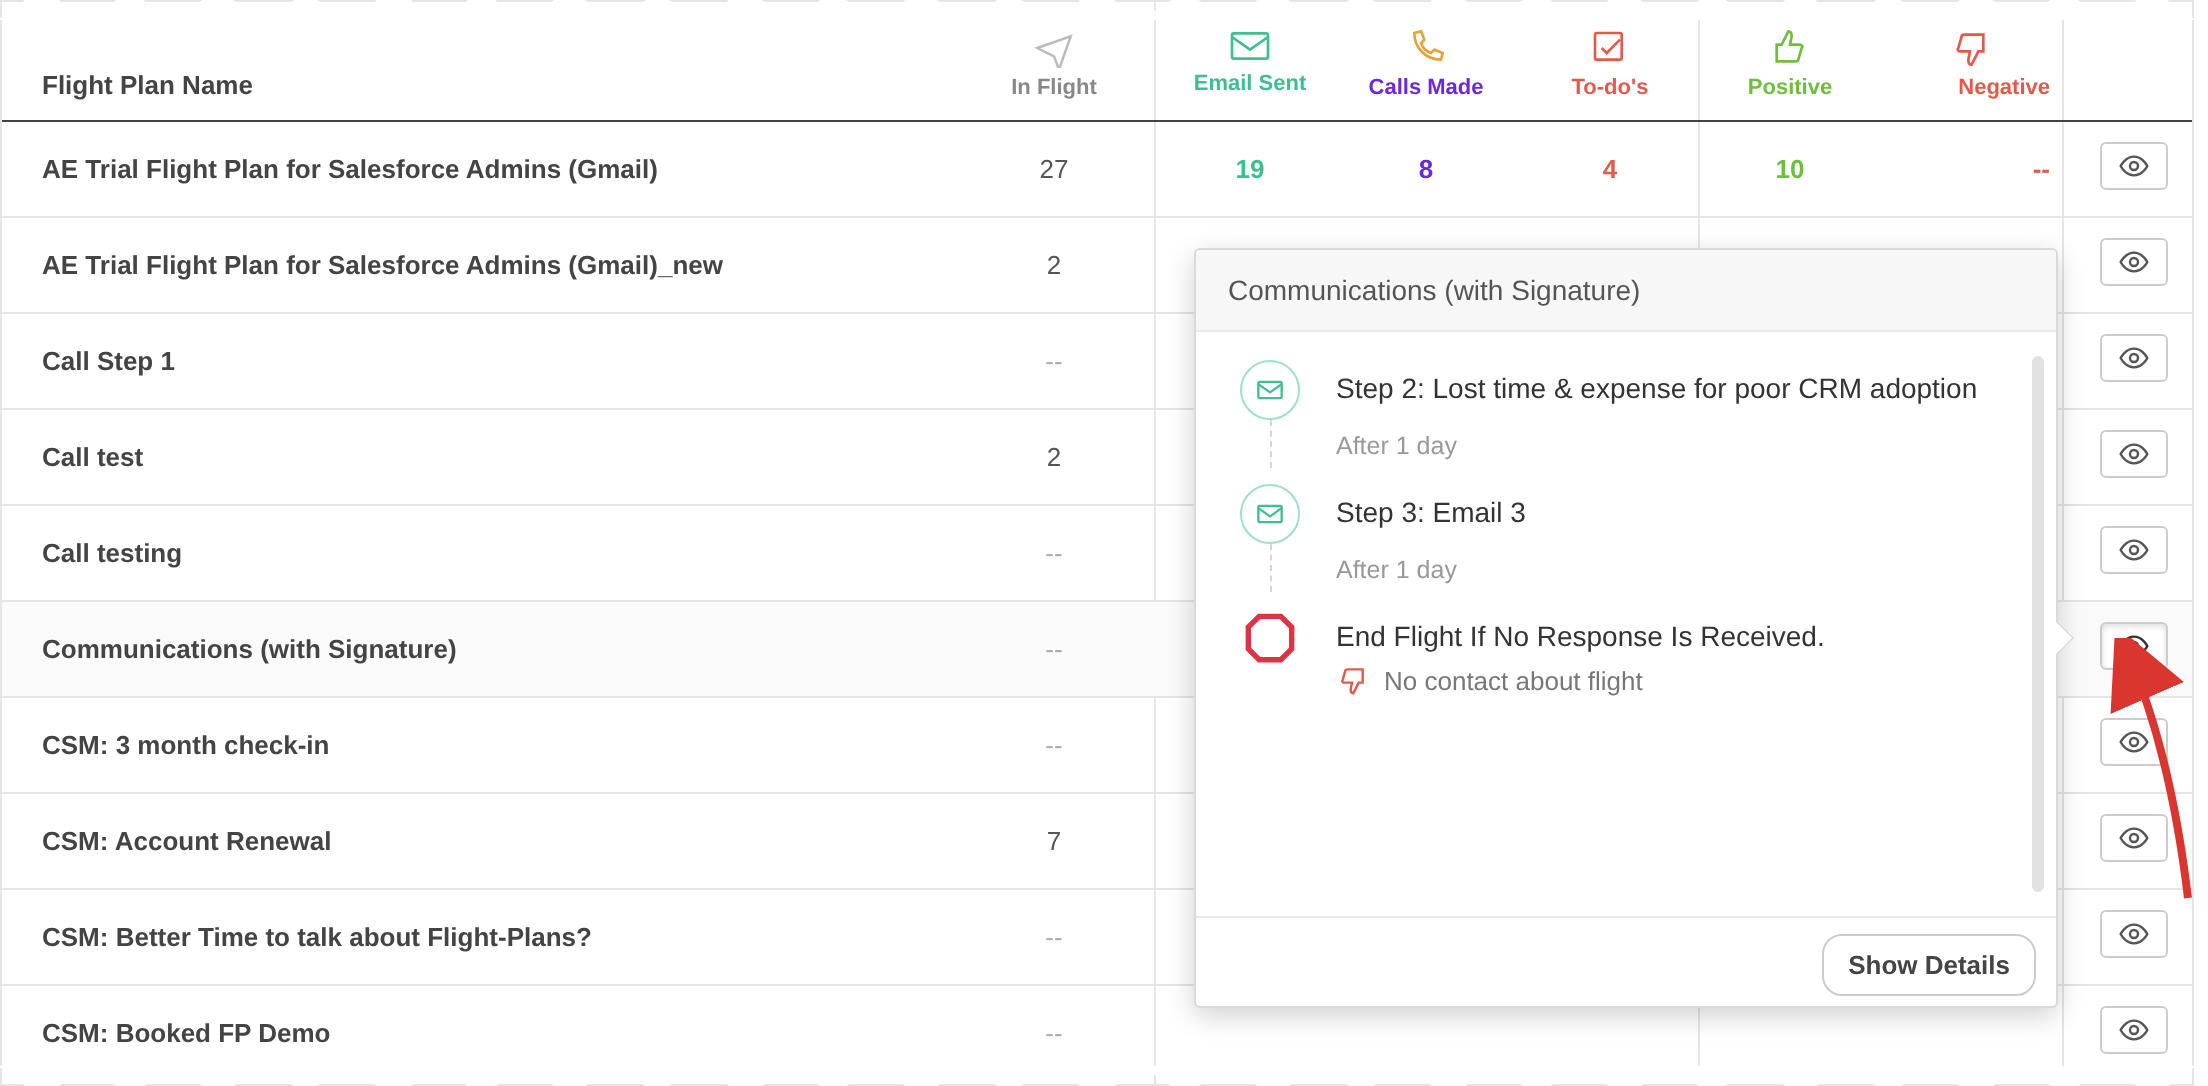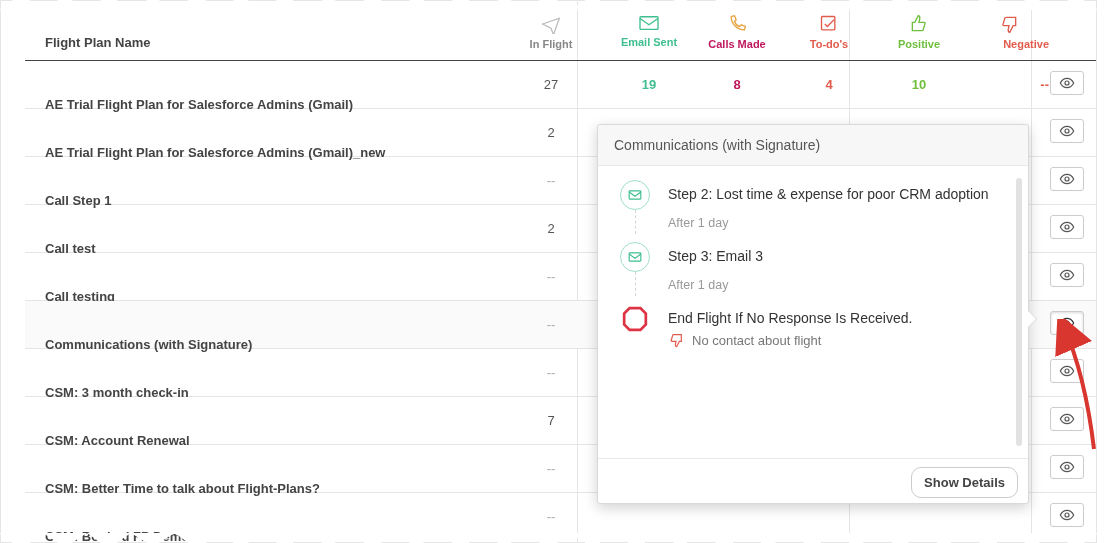--- a/index.html
+++ b/index.html
@@ -1,32 +1,32 @@
 <!DOCTYPE html>
 <html><head>
 <meta charset="utf-8">
 <style>
   * { box-sizing: border-box; margin: 0; padding: 0; }
   html, body { width: 1104px; height: 543px; overflow: hidden; font-family: -apple-system, "Helvetica Neue", Arial, sans-serif; font-size: 13px; color: #333; background: #fff; }
-  .wrap { position: relative; width: 1097px; height: 543px; border: 1px solid #e5e5e5; padding-left: 24px; }
+  .wrap { position: relative; width: 1097px; height: 543px; border: 1px solid #e5e5e5; }
 
   
   .hdr { position: relative; height: 60px; border-bottom: 1px solid #444; }
   .colhdr { position: absolute; top: 13px; text-align: center; width: 80px; font-weight: 600; font-size: 11px; }
   .colhdr .ic { display: block; margin: 0 auto 4px; }
   .name-hdr { position:absolute; left:20px; top:34px; font-weight:700; color:#444; }
 
   
   .rows { }
   .row { position: relative; height: 48px; border-bottom: 1px solid #e5e5e5; }
-  .row .nm { position:absolute; left:20px; top:16px; font-weight:700; color:#444; font-size:13px;margin-top:20px; }
+  .row .nm { position:absolute; left:20px; top:16px; font-weight:700; color:#444; font-size:13px; }
   .cell { position:absolute; top:16px; width:80px; text-align:center; font-size:13px; }
   .inflight { color:#555; }
   .emails { color:#3fbf8f; font-weight:600; }
-  .calls  { color:#be185d; font-weight:600; }
+  .calls  { color:#6d28d9; font-weight:600; }
   .todos  { color:#e15b4c; font-weight:700; }
   .pos    { color:#6fbf3f; font-weight:600; }
   .neg    { color:#e15b4c; font-weight:600;text-align:right; }
   .dash   { color:#aaa; }
 
   
   .vline { position:absolute; top:0; bottom:0; width:1px; background:#e5e5e5; }
 
   
   .eyebtn { position:absolute; right:12px; top:10px; width:34px; height:24px; border:1px solid #ccc; border-radius:3px; background:#fff; color:#555; cursor:pointer; display:flex; align-items:center; justify-content:center; }

